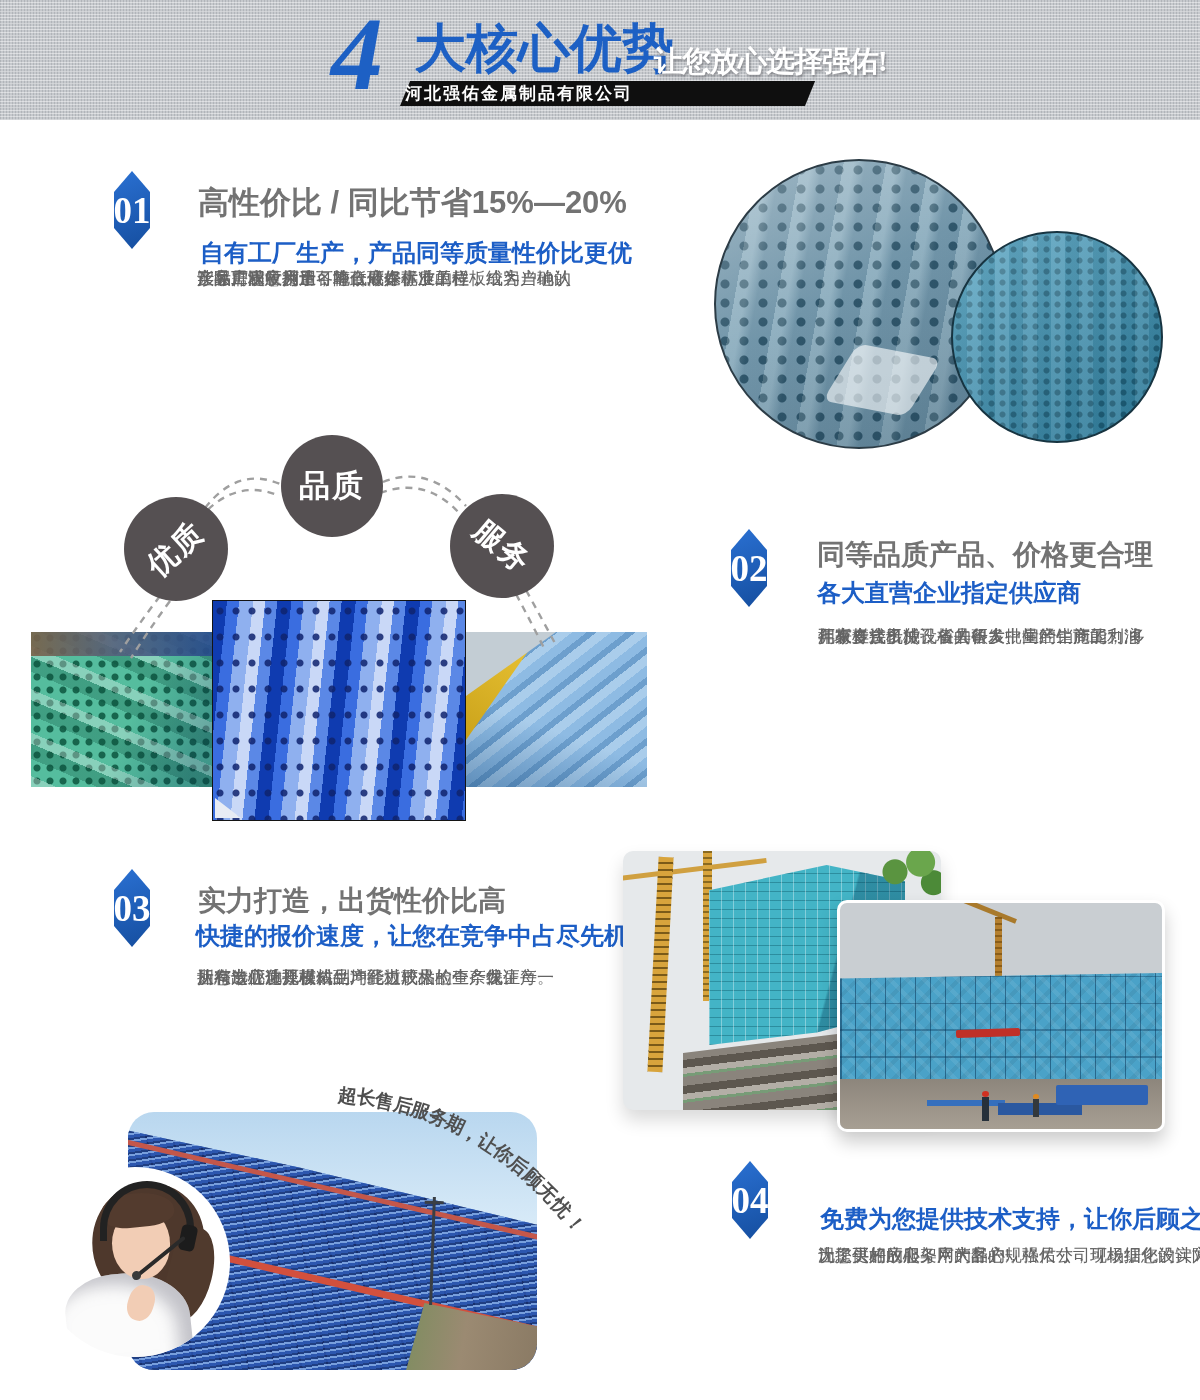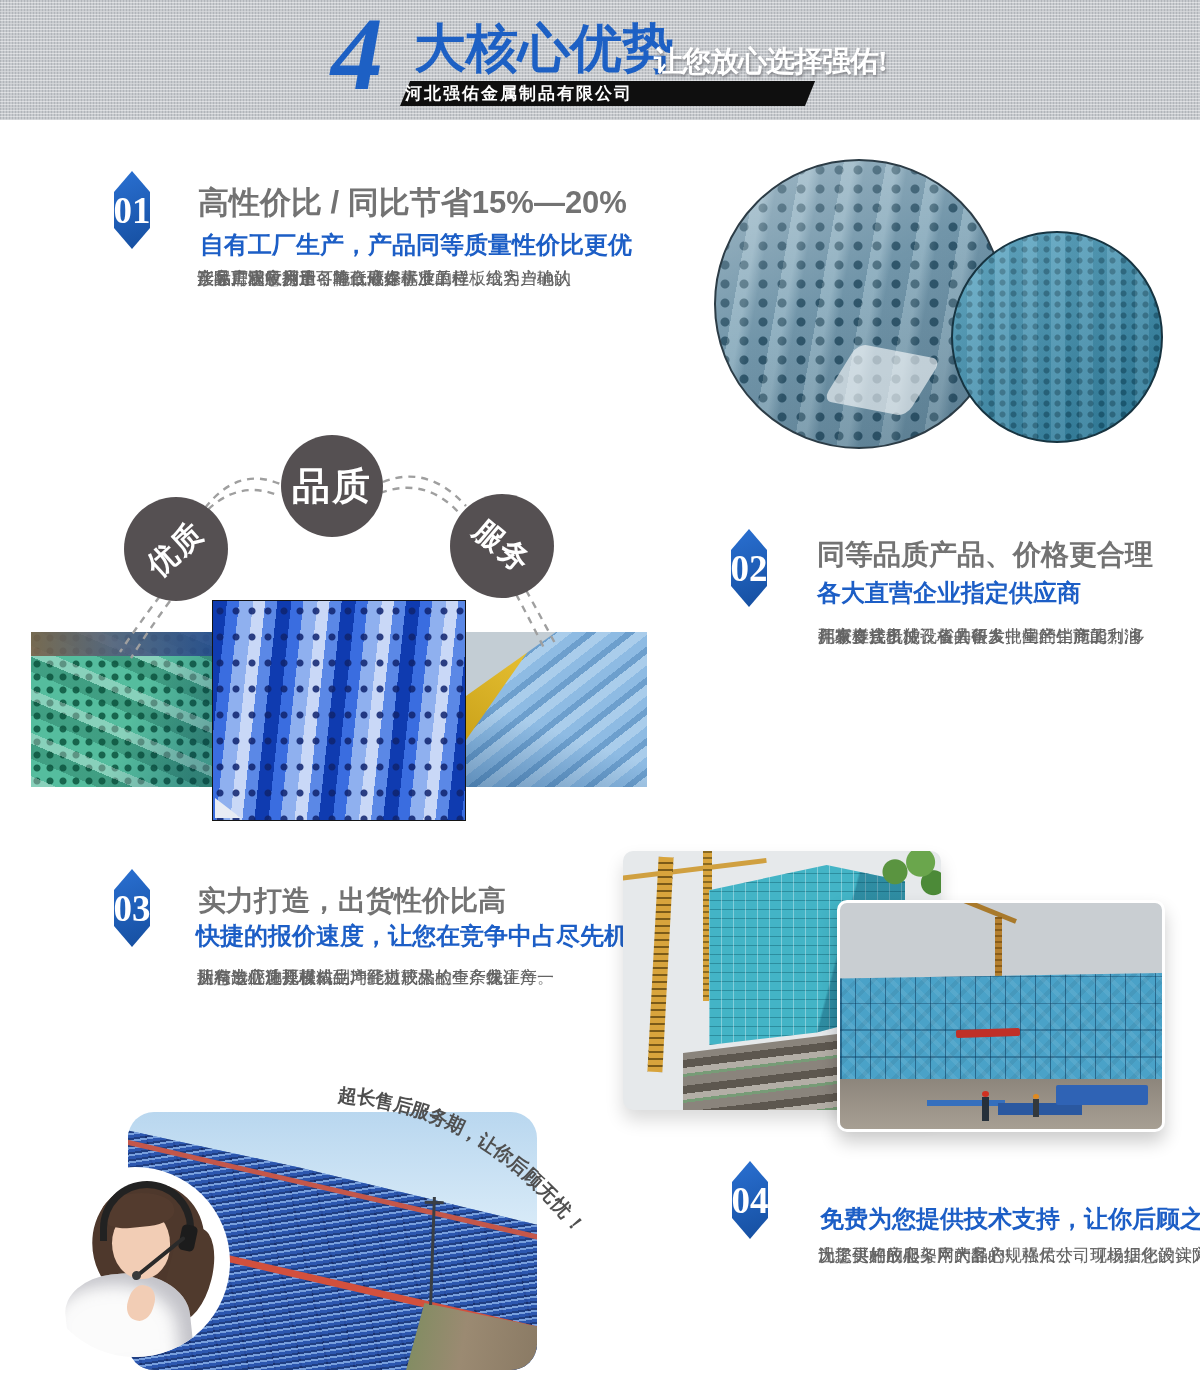--- a/index.html
+++ b/index.html
@@ -29,21 +29,21 @@
        color:#fff;display:flex;align-items:center;justify-content:center;
        font-family:"Liberation Serif",serif;font-weight:bold;font-size:37px;}
   .hex1{left:114px;top:171px;} .hex2{left:731px;top:529px;}
   .hex3{left:114px;top:869px;} .hex4{left:732px;top:1161px;}
   .sec-title{font-weight:bold;color:#737373;white-space:nowrap;}
   .t1{left:198px;top:182px;font-size:31px;}
   .t2{left:817px;top:536px;font-size:28px;}
   .t3{left:198px;top:882px;font-size:28px;}
   .t4{left:815px;top:1164px;font-size:28px;}
   .sec-sub{font-family:"Liberation Serif",serif;font-weight:bold;color:#1c5ec6;white-space:nowrap;}
-  .st1{left:200px;top:229px;font-size:24px;}
+  .st1{left:200px;top:237px;font-size:24px;}
   .st2{left:817px;top:577px;font-size:24px;}
   .st3{left:196px;top:920px;font-size:24px;}
   .st4{left:820px;top:1203px;font-size:24px;}
   .sec-body{color:#646464;font-size:17px;white-space:nowrap;}
   .sec-body div{position:static;}
   .b1{left:197px;top:266px;line-height:26.5px;}
   .b2{left:818px;top:622px;line-height:29px;}
   .b3{left:197px;top:964px;line-height:28px;}
   .b4{left:818px;top:1242px;line-height:28.5px;}
 
@@ -62,21 +62,21 @@
     background-color:#3f99bb;
     background-image:
       linear-gradient(140deg, rgba(255,255,255,.22), rgba(0,40,60,.28)),
       repeating-linear-gradient(90deg, rgba(0,50,70,.12) 0 14px, rgba(255,255,255,.10) 14px 28px),
       radial-gradient(circle 2.5px at 5.5px 5.5px, #1a627e 2.5px, transparent 3.5px);
     background-size:auto,auto,11px 11px;z-index:2;}
 
   
   .badge{border-radius:50%;background:#555052;color:#fff;display:flex;align-items:center;
          justify-content:center;font-weight:bold;z-index:3;}
-  .bq{left:281px;top:435px;width:102px;height:102px;font-size:38px;letter-spacing:2px;}
+  .bq{left:281px;top:435px;width:102px;height:102px;font-size:31px;letter-spacing:2px;}
   .by{left:124px;top:497px;width:104px;height:104px;font-size:30px;}
   .bf{left:450px;top:494px;width:104px;height:104px;font-size:30px;}
   .by span{position:static;transform:rotate(-42deg);letter-spacing:2px;}
   .bf span{position:static;transform:rotate(40deg);letter-spacing:2px;}
   .dashsvg{left:0;top:400px;width:700px;height:300px;z-index:2;}
 
   
   .sleft{left:31px;top:632px;width:183px;height:155px;background-color:#55bd9e;
     background-image:
       linear-gradient(115deg, rgba(0,0,0,0) 55%, rgba(0,40,80,.25) 88%),

